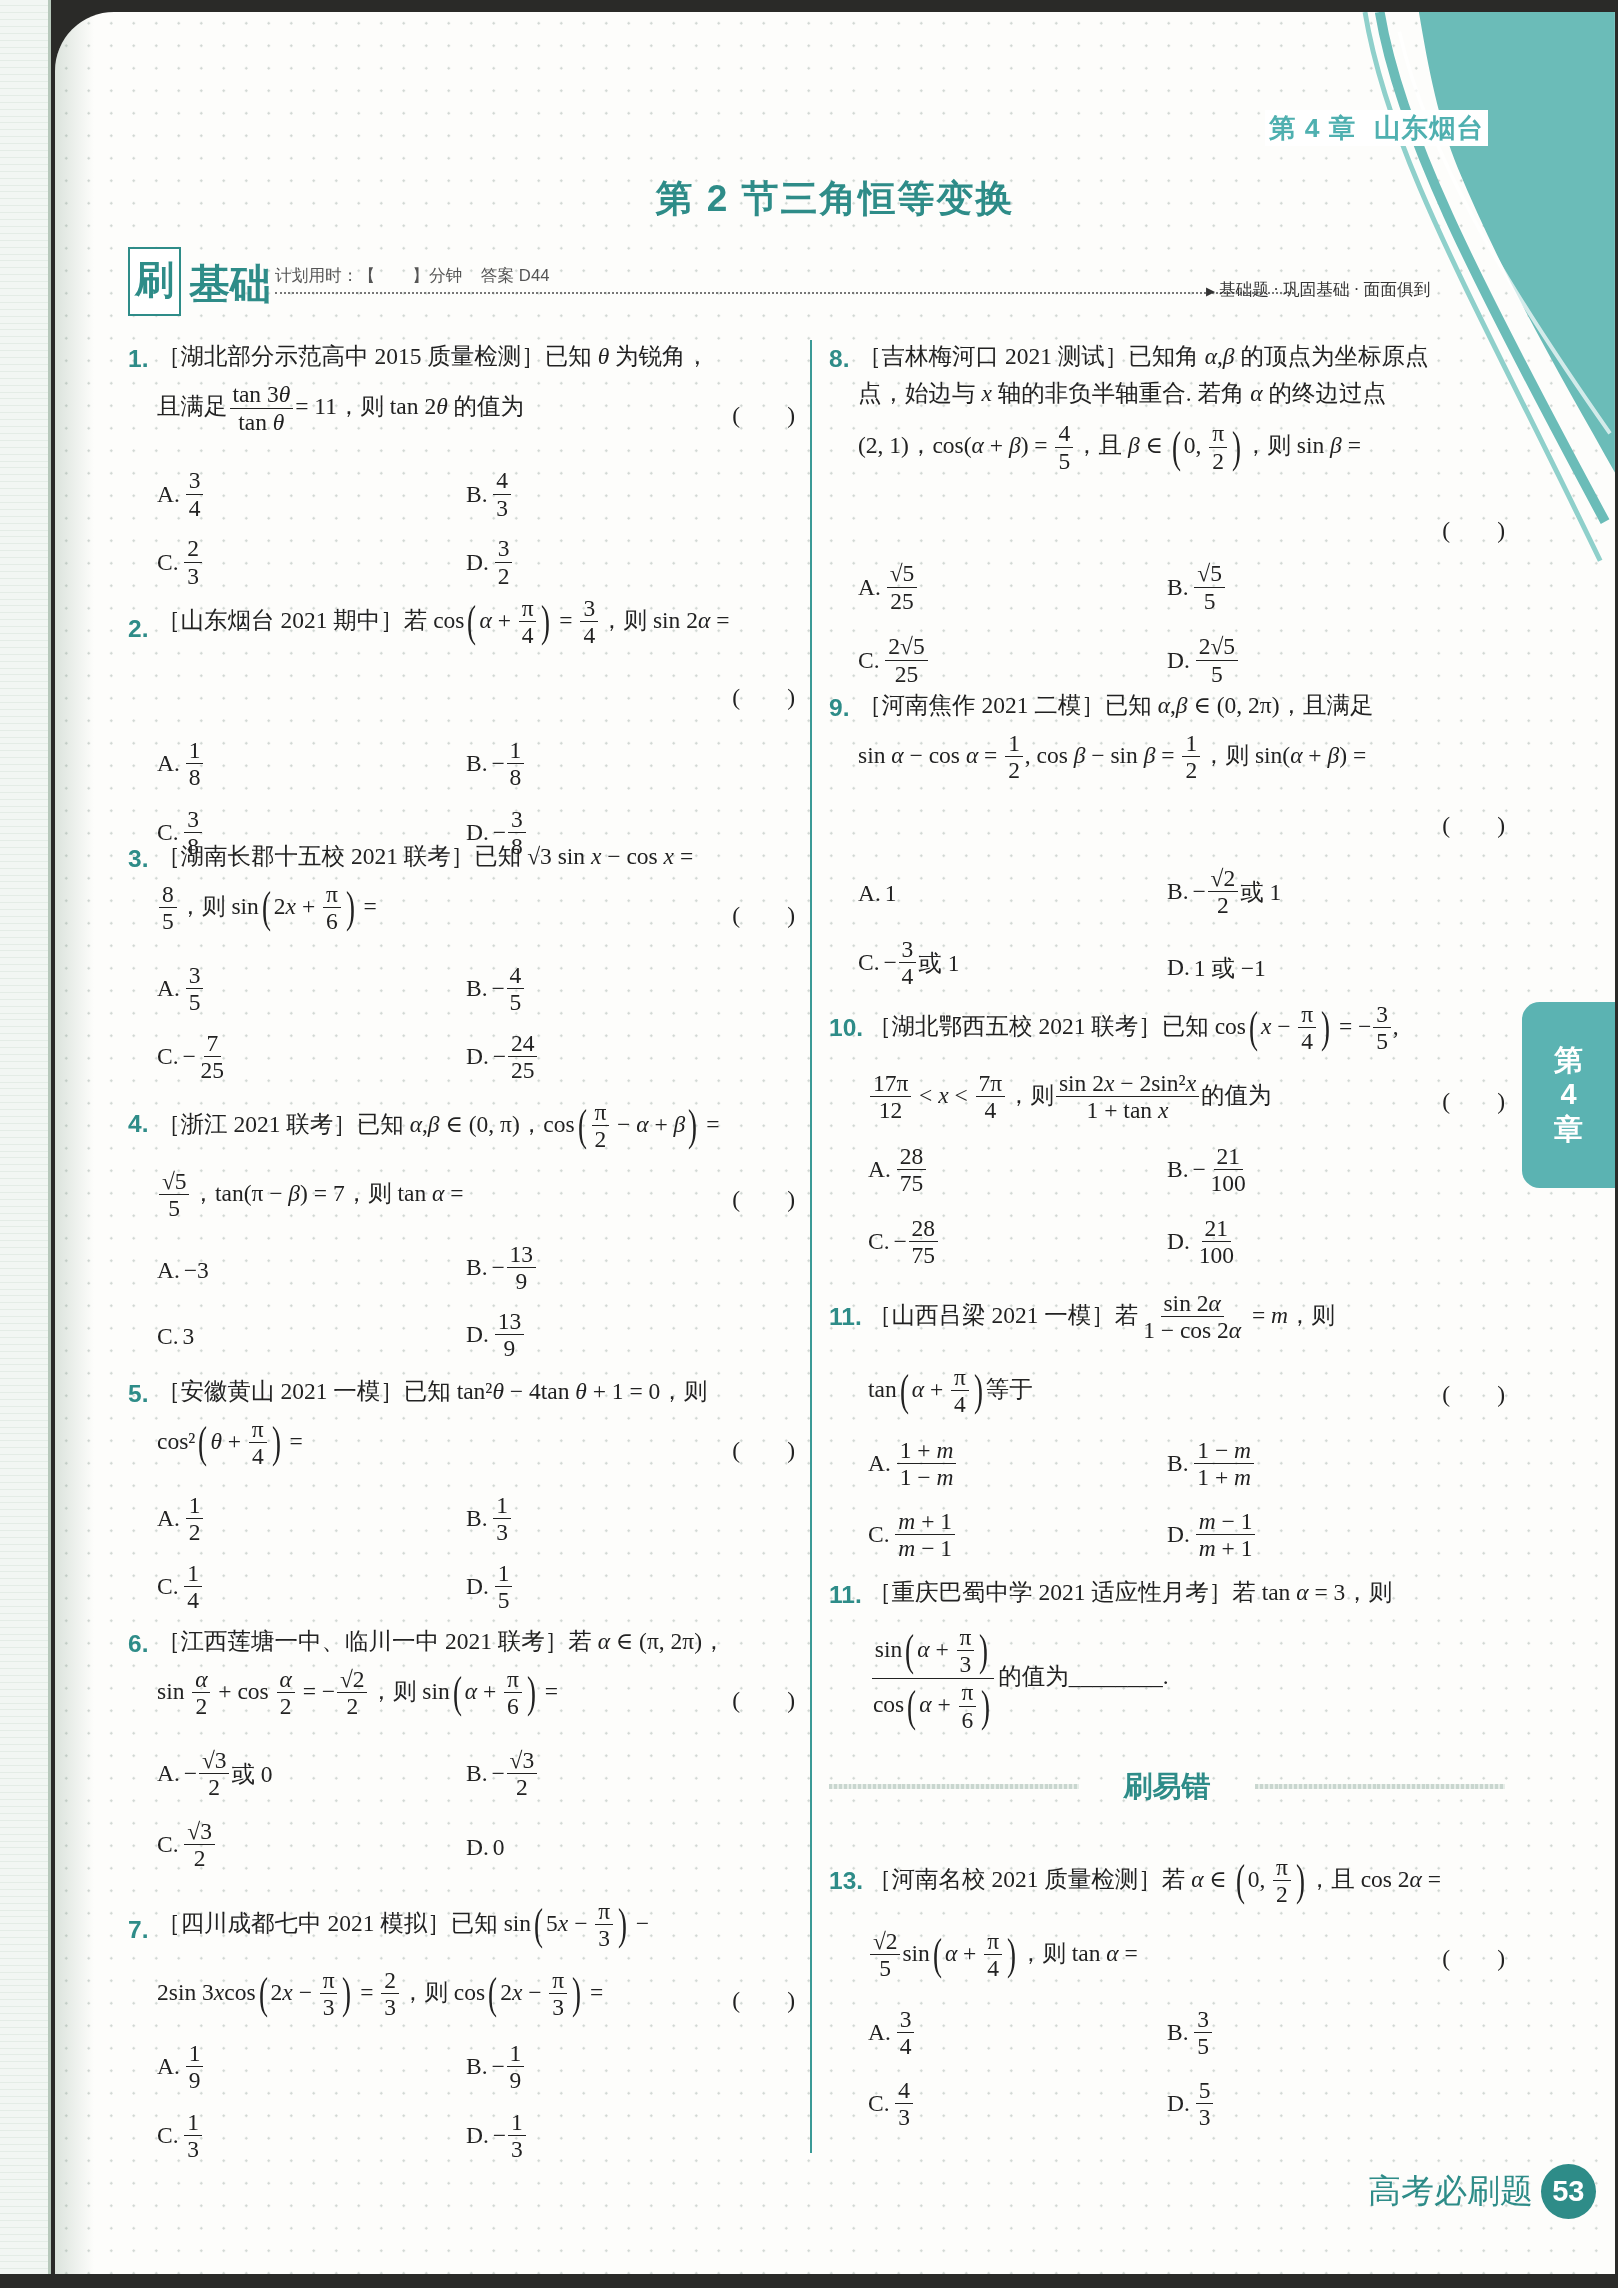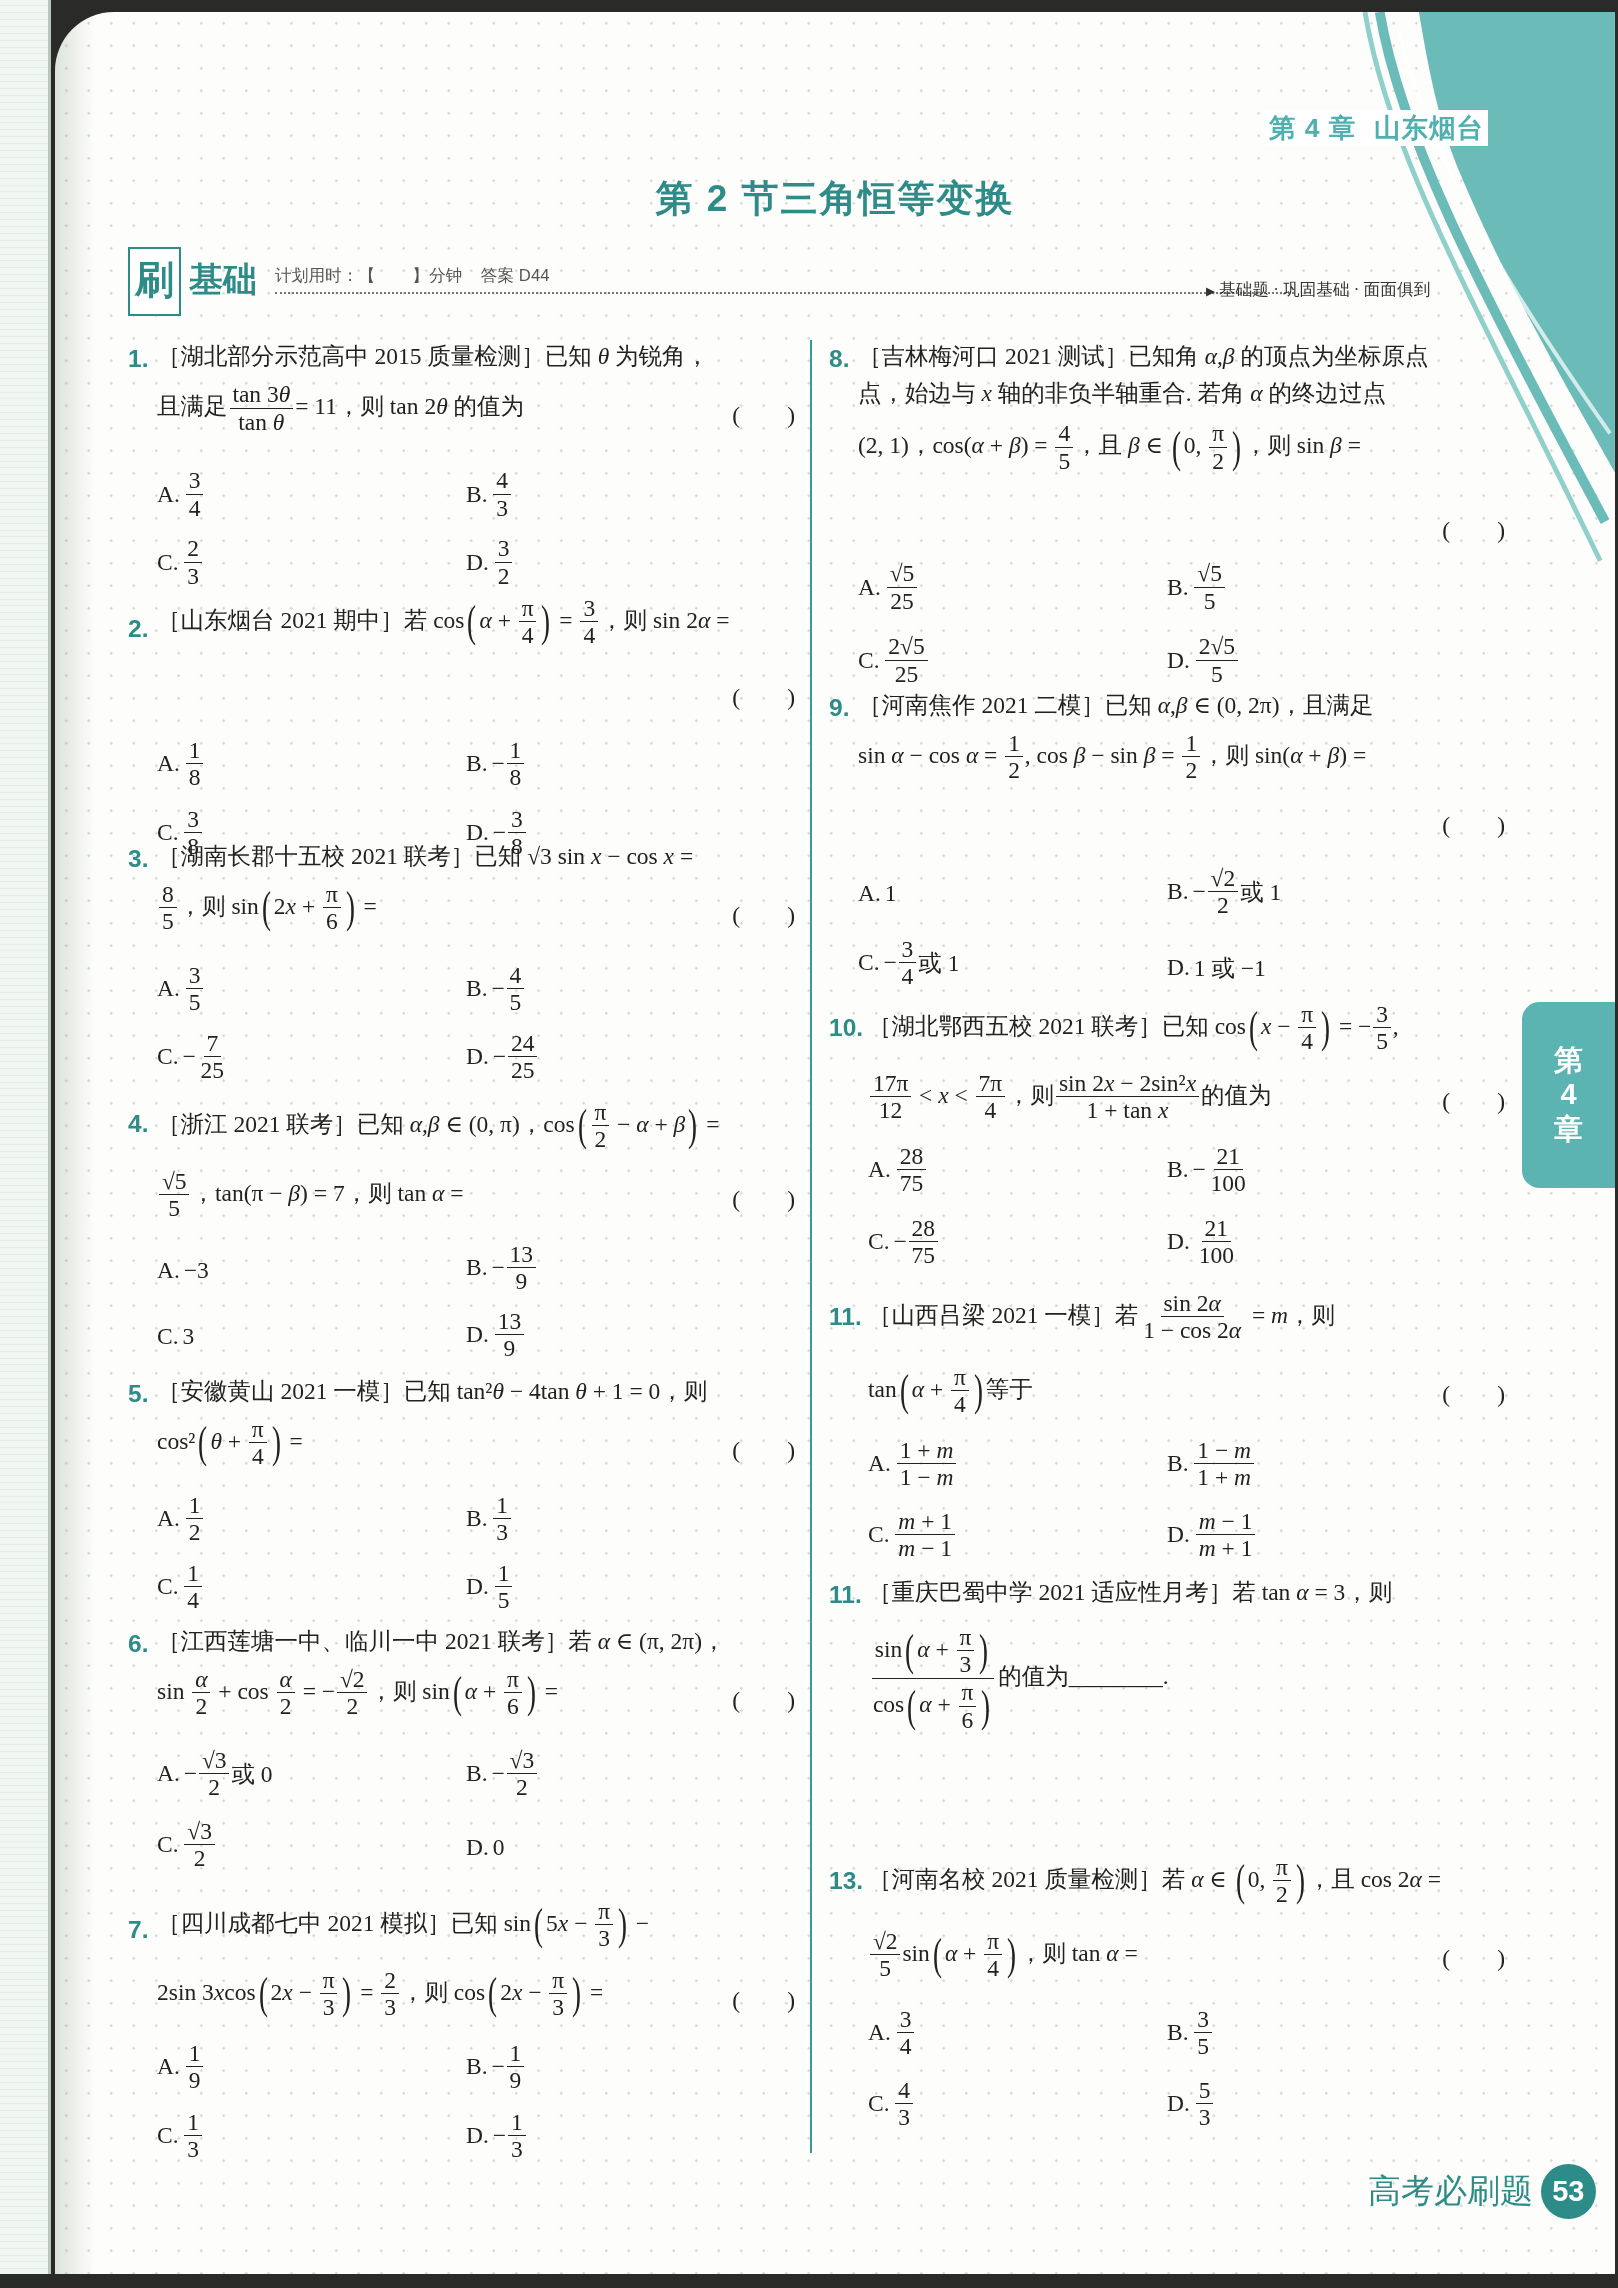--- a/index.html
+++ b/index.html
@@ -39,21 +39,21 @@
   }
   .section-title span + span { }
 
   .brush-bar { position: absolute; left: 73px; top: 235px; width: 1421px; height: 69px; }
   .brush-box {
     position: absolute; left: 0; top: 0; width: 53px; height: 69px;
     border: 2.9px solid #2e8c88; color: #2e8c88;
     font-family: "Liberation Sans", "DejaVu Sans", sans-serif; font-weight: bold;
     font-size: 39px; line-height: 61px; text-align: center; background: #fff;
   }
-  .brush-label { position: absolute; left: 61px; top: 9.8px; font-size: 34px; font-weight: bold; color: #2e8c88;
+  .brush-label { position: absolute; left: 61px; top: 9.8px; font-size: 41px; font-weight: bold; color: #2e8c88;
     font-family: "Liberation Sans", "DejaVu Sans", sans-serif; }
   .plan-text { position: absolute; left: 147px; top: 17.6px; font-size: 16.7px; color: #555;
     font-family: "Liberation Sans", "DejaVu Sans", sans-serif; white-space: pre; }
   .dots-line { position: absolute; left: 147px; top: 45px; width: 1019px; border-bottom: 2px dotted #777; }
   .brush-slogan { position: absolute; left: 1078px; top: 31px; font-size: 16.7px; color: #333; white-space: nowrap; }
   .brush-slogan::before { content: "▶"; font-size: 11.8px; margin-right: 3.9px; }
 
   .col-divider { position: absolute; left: 755px; top: 328px; width: 2px; height: 1813px; background: #3a9a96; }
 
   .col { position: absolute; top: 314px; }
@@ -578,20 +578,25 @@
       <div class="opt" style="left:338px;top:223px">
           <span class="lbl">D.</span>
           <span class="frac">
             <span class="n">5</span>
             <span class="d">3</span>
           </span>
         </div>
     </div>
   </div>
 
+  <div class="err-divider">
+    <div class="err-line" style="left:0;width:250px"></div>
+    <div class="err-title">刷易错</div>
+    <div class="err-line" style="right:0;width:250px"></div>
+  </div>
 
   <div class="side-tab">
     <span>第</span>
     <span>4</span>
     <span>章</span>
   </div>
 
   <div class="footer">
     <span class="footer-text">高考必刷题</span>
     <span class="page-num">53</span>

